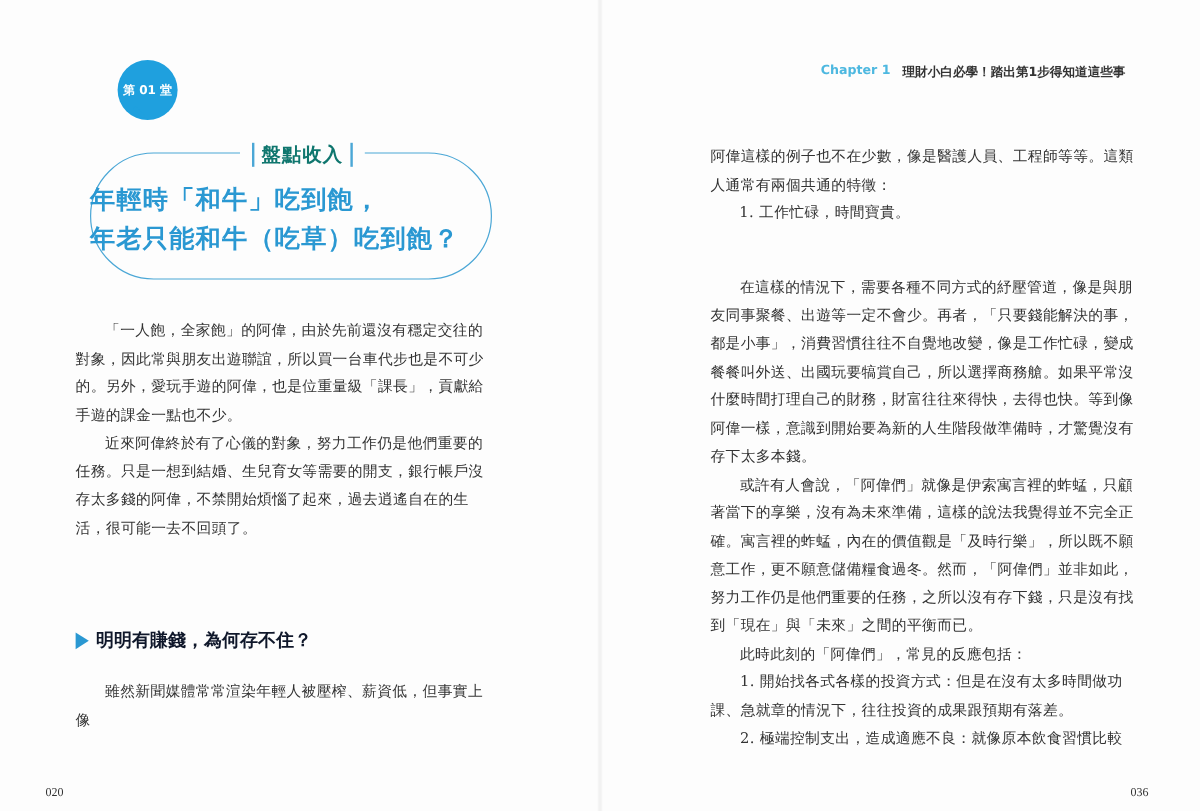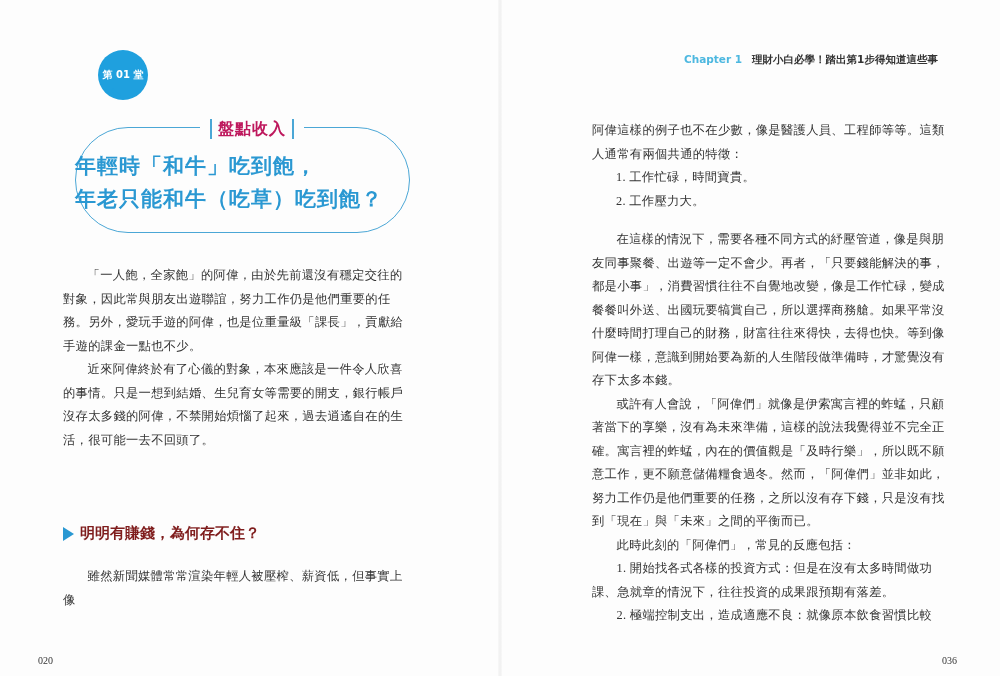--- a/index.html
+++ b/index.html
@@ -17,32 +17,32 @@
            font-size:10px; display:flex; align-items:center; justify-content:center;margin-left:28px; }
   .badge-handle { position:absolute; left:110px; top:92px; width:12px; height:3px; background:#1fa0de;
                   transform:rotate(45deg); border-radius:2px; }
 
   
   .capsule { position:absolute; left:75px; top:127px; width:333px; height:104px; border:1.5px solid #4ba7d6;
              border-radius:55px; }
   .capsule-label-wrap { position:absolute; left:200px; top:117px; height:24px; display:flex; align-items:center;
                         background:#fdfdfd; padding:0 4px; }
   .bar { width:2px; height:20px; background:#4ba7d6; margin:0 6px; }
-  .capsule-label { font-family:Liberation Sans, sans-serif; font-size:16px; font-weight:bold; color:#be185d; letter-spacing:1px; }
+  .capsule-label { font-family:Liberation Sans, sans-serif; font-size:16px; font-weight:bold; color:#0f766e; letter-spacing:1px; }
   .headline { position:absolute; left:75px; width:333px; text-align:left; color:#2a98d2; font-weight:bold;
               font-size:21px; letter-spacing:1px; }
   .h1 { top:152px; } .h2 { top:185px; }
 
   .body-text { position:absolute; font-size:12.3px; line-height:23.5px; letter-spacing:0.3px; color:#333; }
-  .body-text p { margin:0;font-family:Liberation Serif, serif; }
+  .body-text p { margin:0; }
   .indent { text-indent:2em; }
   .li { padding-left:24px; }
 
   .lblock { left:63px; width:350px; top:264px; }
-  .sub-heading { position:absolute; left:63px; top:524px; color:#7f1d1d; font-family:"DejaVu Sans", sans-serif;
+  .sub-heading { position:absolute; left:63px; top:524px; color:#0f172a; font-family:"DejaVu Sans", sans-serif;
                  font-size:15px; font-weight:bold; display:flex; align-items:center; }
   .tri { width:0; height:0; border-top:7px solid transparent; border-bottom:7px solid transparent;
          border-left:11px solid #2a98d2; margin-right:6px; }
   .lblock2 { left:63px; width:350px; top:565px; }
 
   .running-head { position:absolute; left:184px; top:53px; font-family:"DejaVu Sans", sans-serif; font-size:10.5px;
                   display:flex; gap:10px; }
   .rh-chapter { color:#4db8e0; font-weight:bold; }
   .rh-title { color:#333; font-weight:bold; }
 
@@ -64,22 +64,22 @@
   <div class="capsule"></div>
   <div class="capsule-label-wrap">
     <span class="bar"></span>
     <span class="capsule-label">盤點收入</span>
     <span class="bar"></span>
   </div>
   <div class="headline h1">年輕時「和牛」吃到飽，</div>
   <div class="headline h2">年老只能和牛（吃草）吃到飽？</div>
 
   <div class="body-text lblock">
-    <p class="indent">「一人飽，全家飽」的阿偉，由於先前還沒有穩定交往的對象，因此常與朋友出遊聯誼，努力工作仍是他們重要的任務。另外，愛玩手遊的阿偉，也是位重量級「課長」，貢獻給手遊的課金一點也不少。</p>
-    <p class="indent">近來阿偉終於有了心儀的對象，本來應該是一件令人欣喜的事情。只是一想到結婚、生兒育女等需要的開支，銀行帳戶沒存太多錢的阿偉，不禁開始煩惱了起來，過去逍遙自在的生活，很可能一去不回頭了。</p>
+    <p class="indent">「一人飽，全家飽」的阿偉，由於先前還沒有穩定交往的對象，因此常與朋友出遊聯誼，所以買一台車代步也是不可少的。另外，愛玩手遊的阿偉，也是位重量級「課長」，貢獻給手遊的課金一點也不少。</p>
+    <p class="indent">近來阿偉終於有了心儀的對象，努力工作仍是他們重要的任務。只是一想到結婚、生兒育女等需要的開支，銀行帳戶沒存太多錢的阿偉，不禁開始煩惱了起來，過去逍遙自在的生活，很可能一去不回頭了。</p>
   </div>
 
   <div class="sub-heading">
     <span class="tri"></span>
     <span>明明有賺錢，為何存不住？</span>
   </div>
 
   <div class="body-text lblock2">
     <p class="indent">雖然新聞媒體常常渲染年輕人被壓榨、薪資低，但事實上像</p>
   </div>
@@ -91,21 +91,20 @@
 
 <div class="page right">
   <div class="running-head">
     <span class="rh-chapter">Chapter 1</span>
     <span class="rh-title">理財小白必學！踏出第1步得知道這些事</span>
   </div>
 
   <div class="body-text rblock1">
     <p>阿偉這樣的例子也不在少數，像是醫護人員、工程師等等。這類人通常有兩個共通的特徵：</p>
     <p class="li">1. 工作忙碌，時間寶貴。</p>
-    <p class="li">2. 工作壓力大。</p>
   </div>
 
   <div class="body-text rblock2">
     <p class="indent">在這樣的情況下，需要各種不同方式的紓壓管道，像是與朋友同事聚餐、出遊等一定不會少。再者，「只要錢能解決的事，都是小事」，消費習慣往往不自覺地改變，像是工作忙碌，變成餐餐叫外送、出國玩要犒賞自己，所以選擇商務艙。如果平常沒什麼時間打理自己的財務，財富往往來得快，去得也快。等到像阿偉一樣，意識到開始要為新的人生階段做準備時，才驚覺沒有存下太多本錢。</p>
     <p class="indent">或許有人會說，「阿偉們」就像是伊索寓言裡的蚱蜢，只顧著當下的享樂，沒有為未來準備，這樣的說法我覺得並不完全正確。寓言裡的蚱蜢，內在的價值觀是「及時行樂」，所以既不願意工作，更不願意儲備糧食過冬。然而，「阿偉們」並非如此，努力工作仍是他們重要的任務，之所以沒有存下錢，只是沒有找到「現在」與「未來」之間的平衡而已。</p>
     <p class="indent">此時此刻的「阿偉們」，常見的反應包括：</p>
     <p class="indent">1. 開始找各式各樣的投資方式：但是在沒有太多時間做功課、急就章的情況下，往往投資的成果跟預期有落差。</p>
     <p class="indent">2. 極端控制支出，造成適應不良：就像原本飲食習慣比較</p>
   </div>
 

